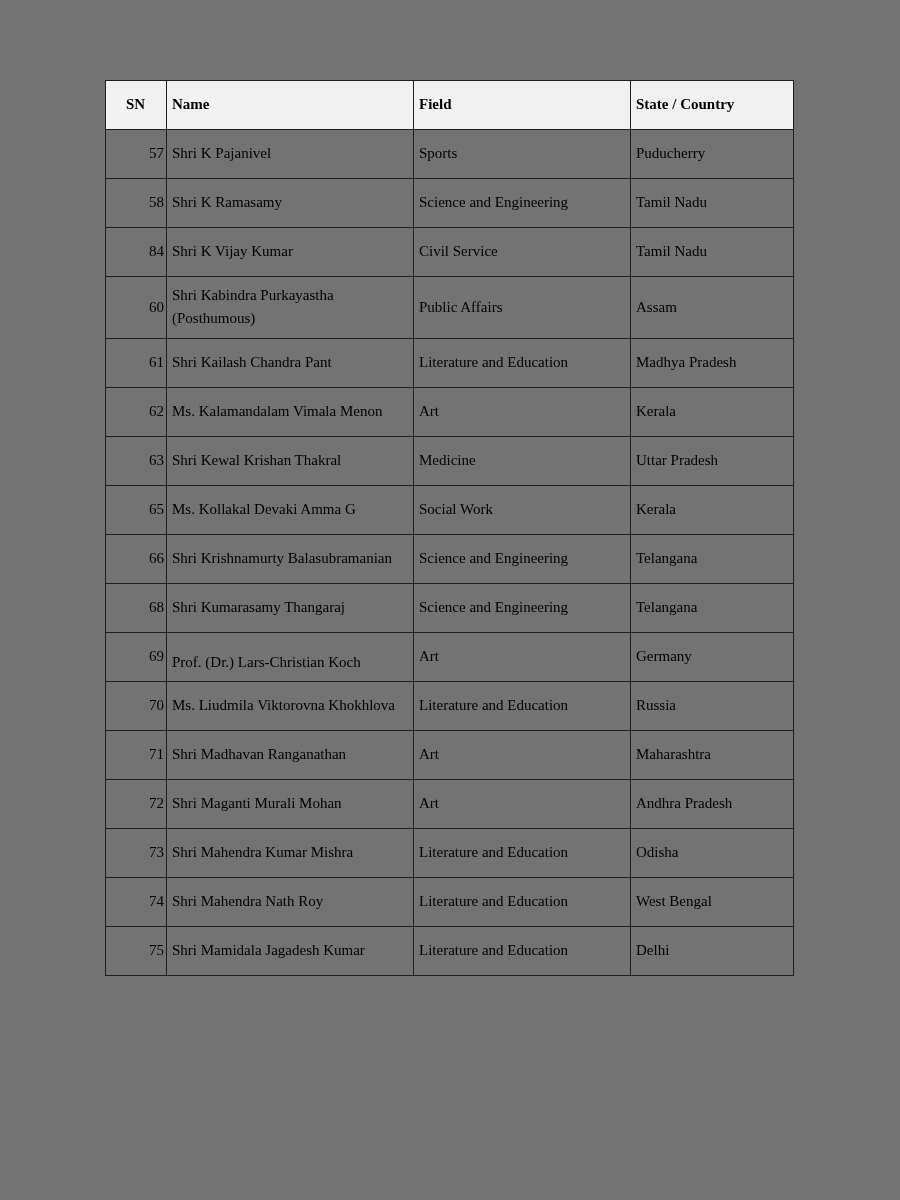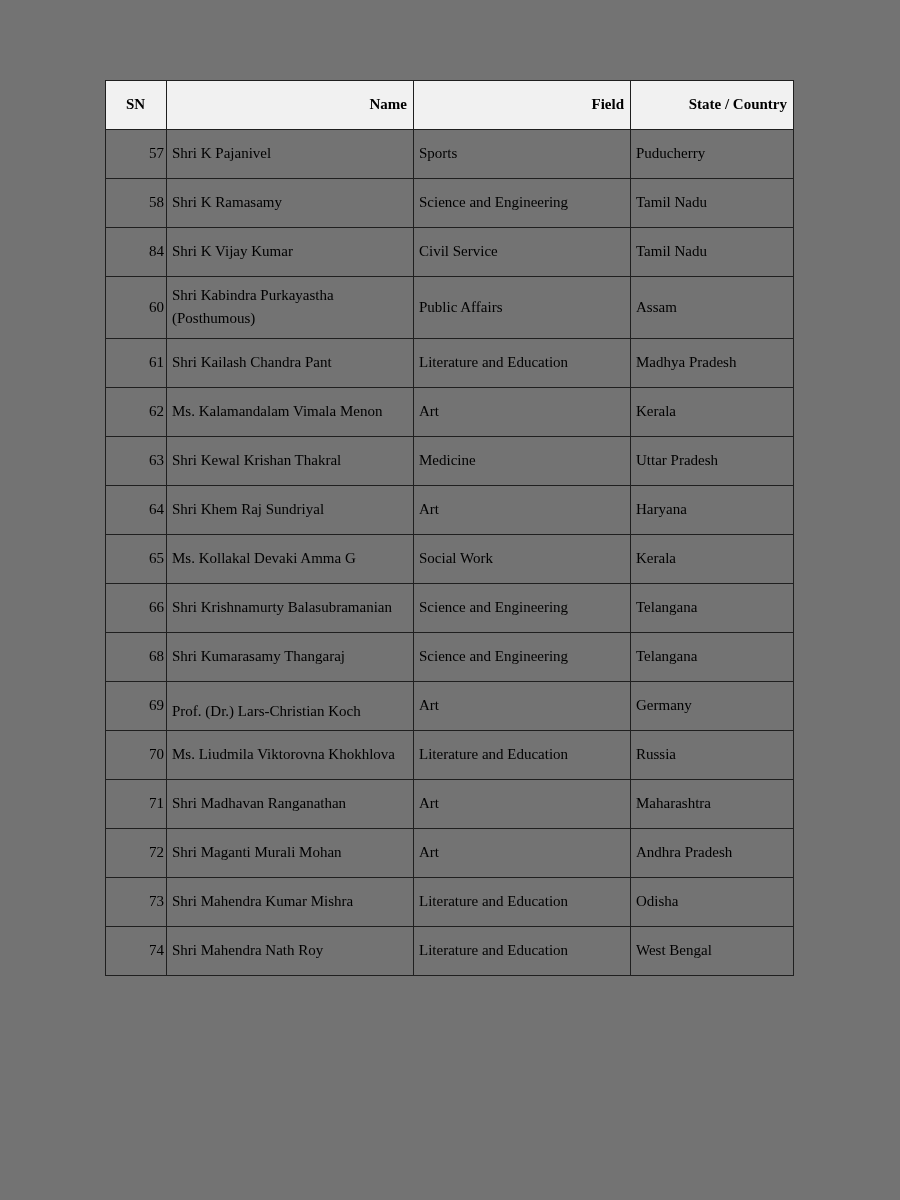--- a/index.html
+++ b/index.html
@@ -30,21 +30,21 @@
   }
   table.awards th, table.awards td {
     border: 1px solid #1f1f1f;
     vertical-align: middle;
     padding: 7px 6px 7px 5px;
     overflow: hidden;
   }
   table.awards thead th {
     background: #f1f1f1;
     font-weight: bold;
-    text-align: right;
+    text-align: left;
     height: 34px;
   }
   table.awards thead th.col-sn {
     text-align: center;
   }
   table.awards tbody tr {
     height: 49px;
   }
   table.awards td.cell-sn {
     text-align: right;
@@ -115,26 +115,20 @@
           <td class="cell-field">Art</td>
           <td class="cell-state">Kerala</td>
         </tr>
         <tr>
           <td class="cell-sn">63</td>
           <td class="cell-name"><span>Shri Kewal Krishan Thakral</span></td>
           <td class="cell-field">Medicine</td>
           <td class="cell-state">Uttar Pradesh</td>
         </tr>
         <tr>
-          <td class="cell-sn">64</td>
-          <td class="cell-name"><span>Shri Khem Raj Sundriyal</span></td>
-          <td class="cell-field">Art</td>
-          <td class="cell-state">Haryana</td>
-        </tr>
-        <tr>
           <td class="cell-sn">65</td>
           <td class="cell-name"><span>Ms. Kollakal Devaki Amma G</span></td>
           <td class="cell-field">Social Work</td>
           <td class="cell-state">Kerala</td>
         </tr>
         <tr>
           <td class="cell-sn">66</td>
           <td class="cell-name"><span>Shri Krishnamurty Balasubramanian</span></td>
           <td class="cell-field">Science and Engineering</td>
           <td class="cell-state">Telangana</td>
@@ -174,15 +168,21 @@
           <td class="cell-name"><span>Shri Mahendra Kumar Mishra</span></td>
           <td class="cell-field">Literature and Education</td>
           <td class="cell-state">Odisha</td>
         </tr>
         <tr>
           <td class="cell-sn">74</td>
           <td class="cell-name"><span>Shri Mahendra Nath Roy</span></td>
           <td class="cell-field">Literature and Education</td>
           <td class="cell-state">West Bengal</td>
         </tr>
+        <tr>
+          <td class="cell-sn">75</td>
+          <td class="cell-name"><span>Shri Mamidala Jagadesh Kumar</span></td>
+          <td class="cell-field">Literature and Education</td>
+          <td class="cell-state">Delhi</td>
+        </tr>
       </tbody>
   </table>
 </div>
 
 </body></html>

